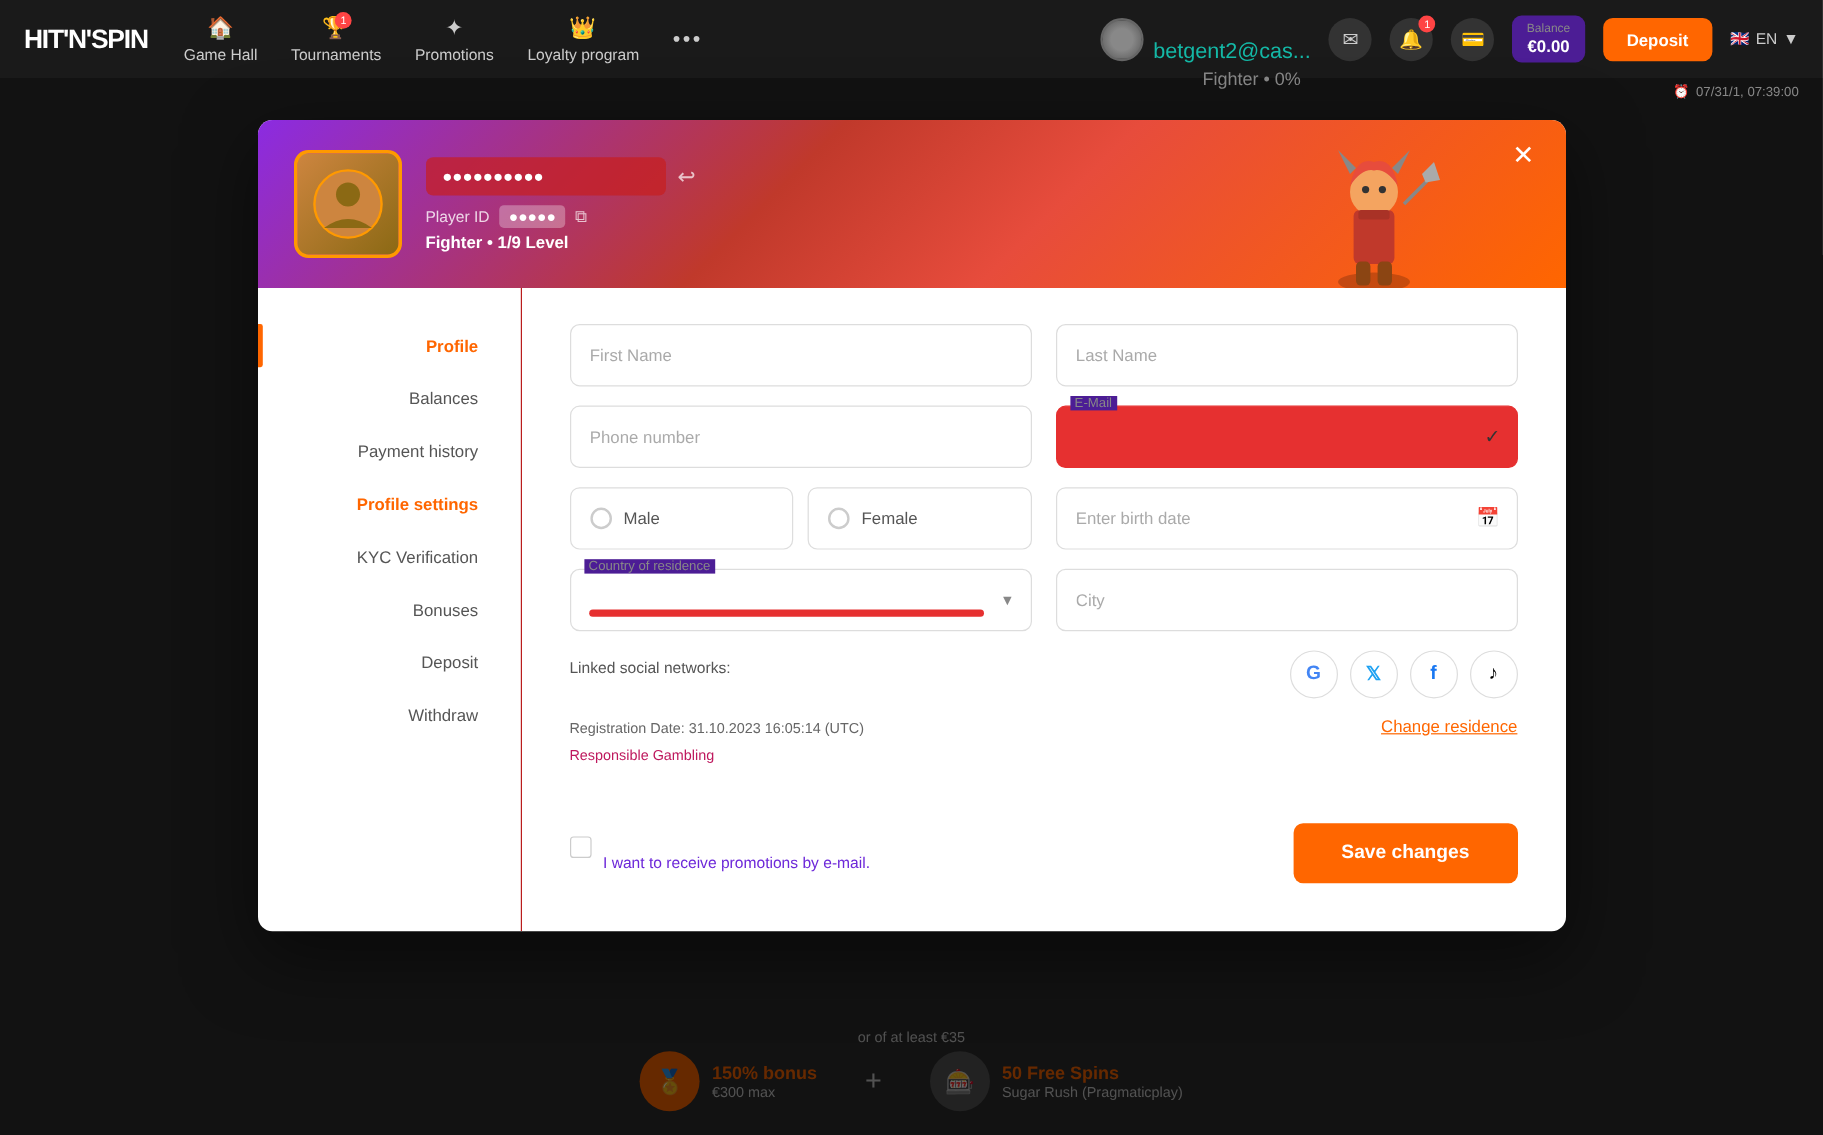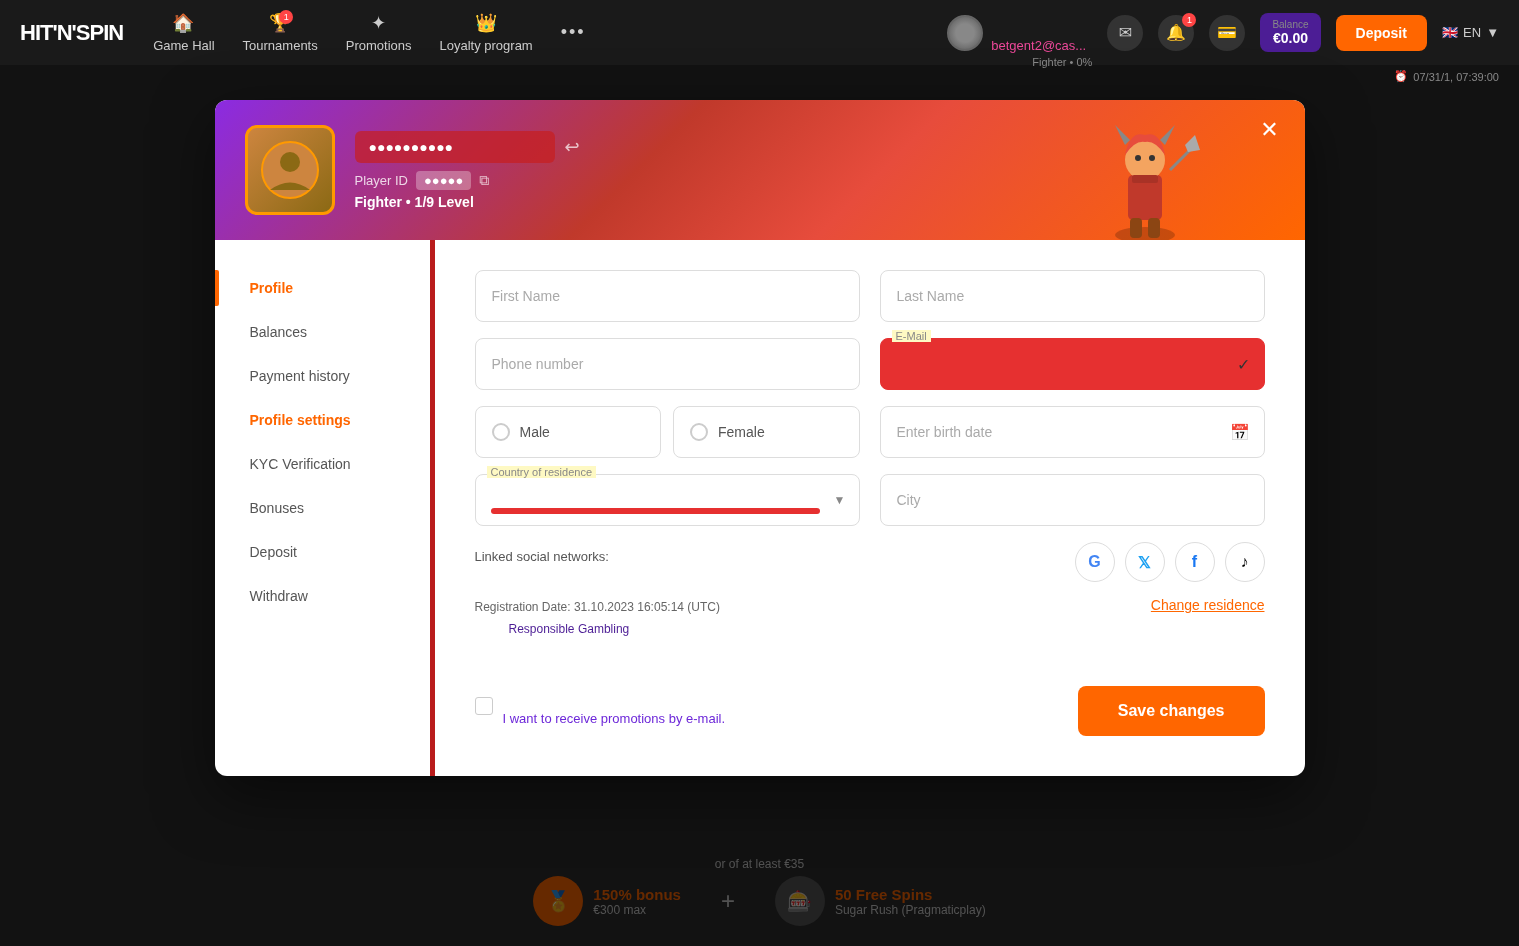--- a/index.html
+++ b/index.html
@@ -62,22 +62,22 @@
       cursor: pointer;
     }
     .user-avatar {
       width: 36px;
       height: 36px;
       border-radius: 50%;
       background: #555;
       border: 2px solid #666;
     }
     .user-details { font-size: 12px; line-height: 1.4; }
-    .user-name { color: #ec4899; font-size: 13px; margin-top: 42px; }
-    .user-level { color: #888; font-size: 11px; padding-left: 41px; }
+    .user-name { color: #14b8a6; font-size: 18px; margin-top: 42px; }
+    .user-level { color: #888; font-size: 15px; padding-left: 41px; }
     .nav-icon-btn {
       width: 36px;
       height: 36px;
       border-radius: 50%;
       background: #333;
       display: flex;
       align-items: center;
       justify-content: center;
       color: #ccc;
       font-size: 16px;
@@ -279,22 +279,23 @@
     
     .modal-body {
       display: flex;
       min-height: 520px;
     }
 
     
     .modal-sidebar {
       width: 220px;
       padding: 30px 20px;
-      border-right: 5px solid #b91c1c;
+      border-right: 1px solid #b91c1c;
       flex-shrink: 0;
+      text-align: right;
     }
     .sidebar-menu {
       list-style: none;
       display: flex;
       flex-direction: column;
       gap: 8px;
     }
     .sidebar-item {
       padding: 10px 15px;
       border-radius: 6px;
@@ -341,21 +342,21 @@
       font-size: 14px;
       color: #333;
       outline: none;
       background: #fff;
     }
     .form-input::placeholder { color: #aaa; }
     .field-label {
       position: absolute;
       top: -8px;
       left: 12px;
-      background: #fef9c3;
+      background: #4c1d95;
       padding: 0 4px;
       font-size: 11px;
       color: #888;
     }
     .email-field-wrap {
       position: relative;
     }
     .email-verified-icon {
       position: absolute;
       right: 14px;
@@ -463,21 +464,21 @@
     .social-facebook { color: #1877F2; }
     .social-tiktok { color: #000; }
 
     
     .reg-info {
       color: #666;
       font-size: 12px;
       line-height: 1.8;
       margin-bottom: 20px;
     }
-    .reg-info .responsible { color: #4c1d95; margin-left: 34px; }
+    .reg-info .responsible { color: #be185d; }
 
     
     .change-password-link {
       color: #ff6600;
       font-size: 14px;
       cursor: pointer;
       text-decoration: underline;
       float: right;
     }
 

